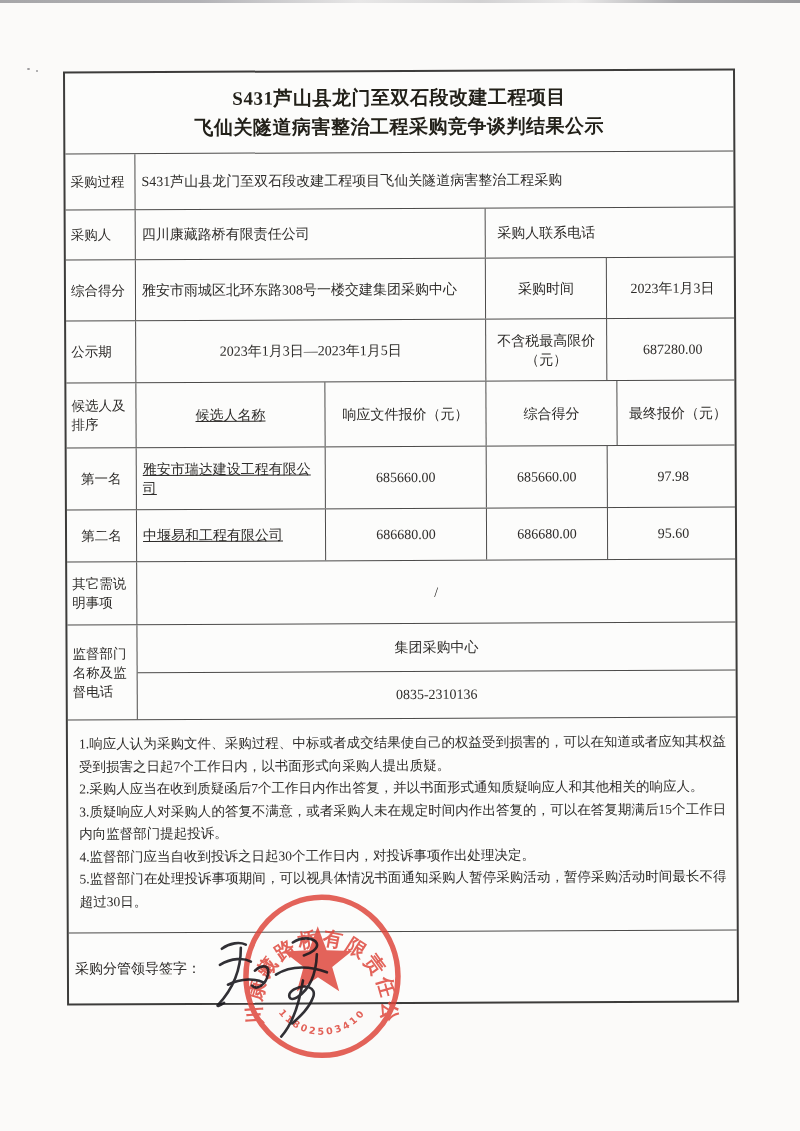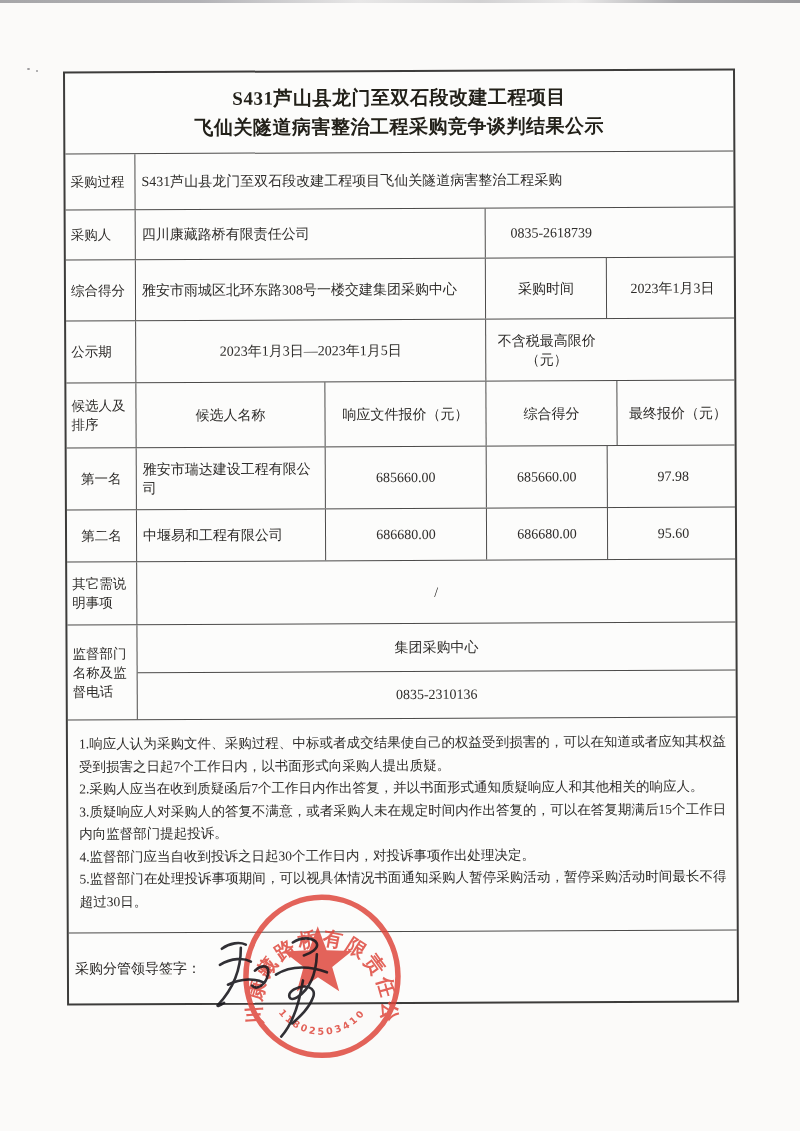--- a/index.html
+++ b/index.html
@@ -18,21 +18,21 @@
   .doc{position:absolute;left:63px;top:70px;width:672px;transform:rotate(-0.25deg);transform-origin:50% 0;}
   .tbl{border:2px solid #3d3c3b;box-sizing:border-box;background:rgba(255,255,255,.35);}
   .tr{display:flex;box-sizing:border-box;border-bottom:1px solid #4c4b4a;}
   .tr:last-child{border-bottom:none;}
   .td{box-sizing:border-box;border-right:1px solid #4c4b4a;padding:3px 6px;
       display:flex;align-items:center;font-size:14px;line-height:19px;}
   .td:last-child{border-right:none;}
   .lab{width:70px;flex:0 0 70px;font-size:13.5px;padding:3px 5px;}
   .c{justify-content:center;text-align:center;}
   .w350{width:350px;flex:0 0 350px;}
-  .w189{width:189px;flex:0 0 189px;}
+  .w189{width:189px;flex:0 0 189px;text-decoration:underline;}
   .w161{width:161px;flex:0 0 161px;font-family:Liberation Serif, serif;}
   .w121{width:121px;flex:0 0 121px;}
   .w131{width:131px;flex:0 0 131px;}
   .grow{flex:1 1 auto;}
 
   .r-title{height:81px;}
   .title-cell{flex-direction:column;justify-content:center;font-weight:bold;
     font-size:19px;line-height:29px;color:#222019;letter-spacing:.5px;}
   .r-project{height:56px;}
   .r-purchaser{height:50px;}
@@ -80,34 +80,35 @@
     </div>
 
     <div class="tr r-project">
       <div class="td lab">采购过程</div>
       <div class="td grow">S431芦山县龙门至双石段改建工程项目飞仙关隧道病害整治工程采购</div>
     </div>
 
     <div class="tr r-purchaser">
       <div class="td lab">采购人</div>
       <div class="td w350">四川康藏路桥有限责任公司</div>
-      <div class="td w131 c">0835-2618739</div>
+      <div class="td w121 c">采购人联系电话</div>
     </div>
 
     <div class="tr r-location">
       <div class="td lab">综合得分</div>
       <div class="td w350">雅安市雨城区北环东路308号一楼交建集团采购中心</div>
       <div class="td w121 c">采购时间</div>
       <div class="td w131 c">2023年1月3日</div>
     </div>
 
     <div class="tr r-publicity">
       <div class="td lab">公示期</div>
       <div class="td w350 c">2023年1月3日—2023年1月5日</div>
       <div class="td w121 c">不含税最高限价（元）</div>
+      <div class="td w131 c">687280.00</div>
     </div>
 
     <div class="tr r-chead">
       <div class="td lab">候选人及排序</div>
       <div class="td w189 c">候选人名称</div>
       <div class="td w161 c">响应文件报价（元）</div>
       <div class="td w131 c">综合得分</div>
       <div class="td w121 c">最终报价（元）</div>
     </div>
 

